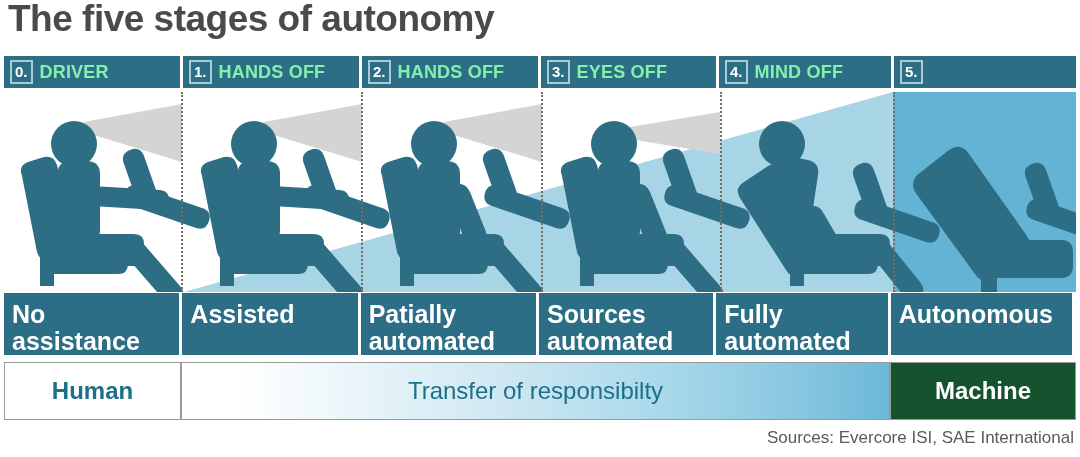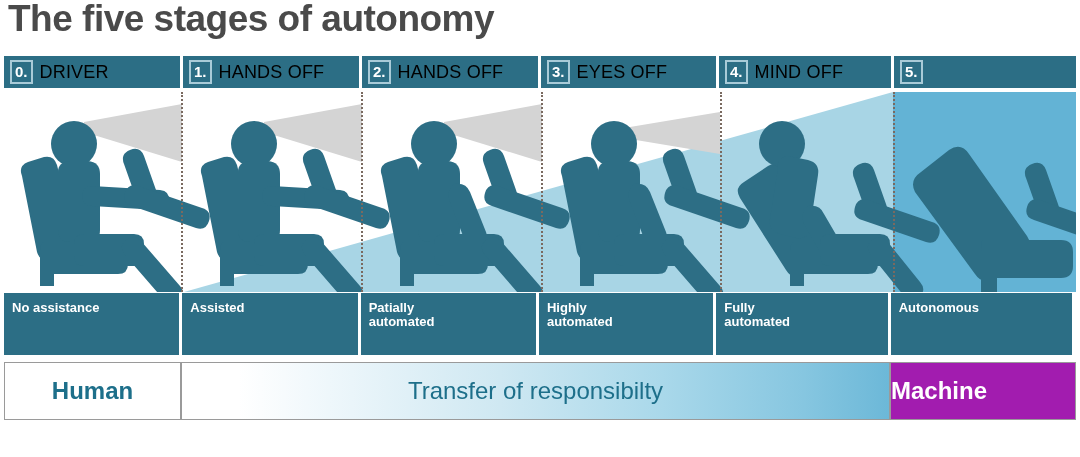--- a/index.html
+++ b/index.html
@@ -37,21 +37,21 @@
   .badge {
     border: 2px solid #a9cbd8;
     color: #ffffff;
     font-size: 15px; font-weight: bold;
     line-height: 1;
     padding: 2px 3px 3px 3px;
     margin-right: 7px;
     flex: 0 0 auto;
   }
   .header-label {
-    color: #000000; font-size: 18px; font-weight: normal;
+    color: #86efac; font-size: 18px; font-weight: bold;
     letter-spacing: 0.2px; white-space: nowrap;
   }
 
   
   .illus {
     position: absolute; left: 4px; top: 92px;
     width: 1072px; height: 200px;
     background: #ffffff;
     overflow: hidden;
   }
@@ -70,21 +70,21 @@
   }
   .desc-cell {
     height: 62px;
     background: #2c6e85;
     margin-right: 3px;
     padding: 8px 0 0 8px;
     overflow: hidden;
   }
   .desc-cell:last-child { margin-right: 4px; }
   .desc-text {
-    color: #ffffff; font-size: 13px; font-weight: bold;
+    color: #ffffff; font-size: 25px; font-weight: bold;
     line-height: 1.08; white-space: pre-line;
   }
 
   
   .resp-row {
     position: absolute; left: 4px; top: 362px;
     width: 1072px; height: 58px;
     border: 1px solid #9a9a9a;
     display: flex;
     background: #ffffff;
@@ -98,22 +98,22 @@
   .resp-human span { color: #1d6f8a; font-size: 24px; font-weight: bold; }
   .resp-mid {
     flex: 1; height: 100%;
     background: linear-gradient(to right, #ffffff 0%, #ffffff 8%, #eaf5fa 24%, #cfe8f2 45%, #a9d8ea 68%, #86c6e0 88%, #6cb8d8 100%);
     display: flex; align-items: center; justify-content: center;
     border-right: 2px solid #9a9a9a;
   }
   .resp-mid span { color: #1d6f8a; font-size: 24px; font-weight: normal; }
   .resp-machine {
     width: 184px; height: 100%;
-    background: #a21caf;
-    display: flex; align-items: center; 
+    background: #14532d;
+    display: flex; align-items: center; justify-content: center;
   }
   .resp-machine span { color: #ffffff; font-size: 24px; font-weight: bold; }
 
   
   .source {
     position: absolute; right: 6px; top: 428px;
     font-size: 17px; color: #5a5a5a;
     white-space: nowrap;
   }
 </style>
@@ -249,21 +249,21 @@
       <div class="desc-text">No assistance</div>
     </div>
     <div class="desc-cell" style="width:177px">
       <div class="desc-text">Assisted</div>
     </div>
     <div class="desc-cell" style="width:177px">
       <div class="desc-text">Patially
 automated</div>
     </div>
     <div class="desc-cell" style="width:176px">
-      <div class="desc-text">Highly
+      <div class="desc-text">Sources
 automated</div>
     </div>
     <div class="desc-cell" style="width:173px">
       <div class="desc-text">Fully
 automated</div>
     </div>
     <div class="desc-cell" style="width:183px">
       <div class="desc-text">Autonomous</div>
     </div>
   </div>
@@ -273,14 +273,15 @@
       <span>Human</span>
     </div>
     <div class="resp-mid">
       <span>Transfer of responsibilty</span>
     </div>
     <div class="resp-machine">
       <span>Machine</span>
     </div>
   </div>
 
+  <div class="source">Sources: Evercore ISI, SAE International</div>
 
 </div>
 
 </body></html>

